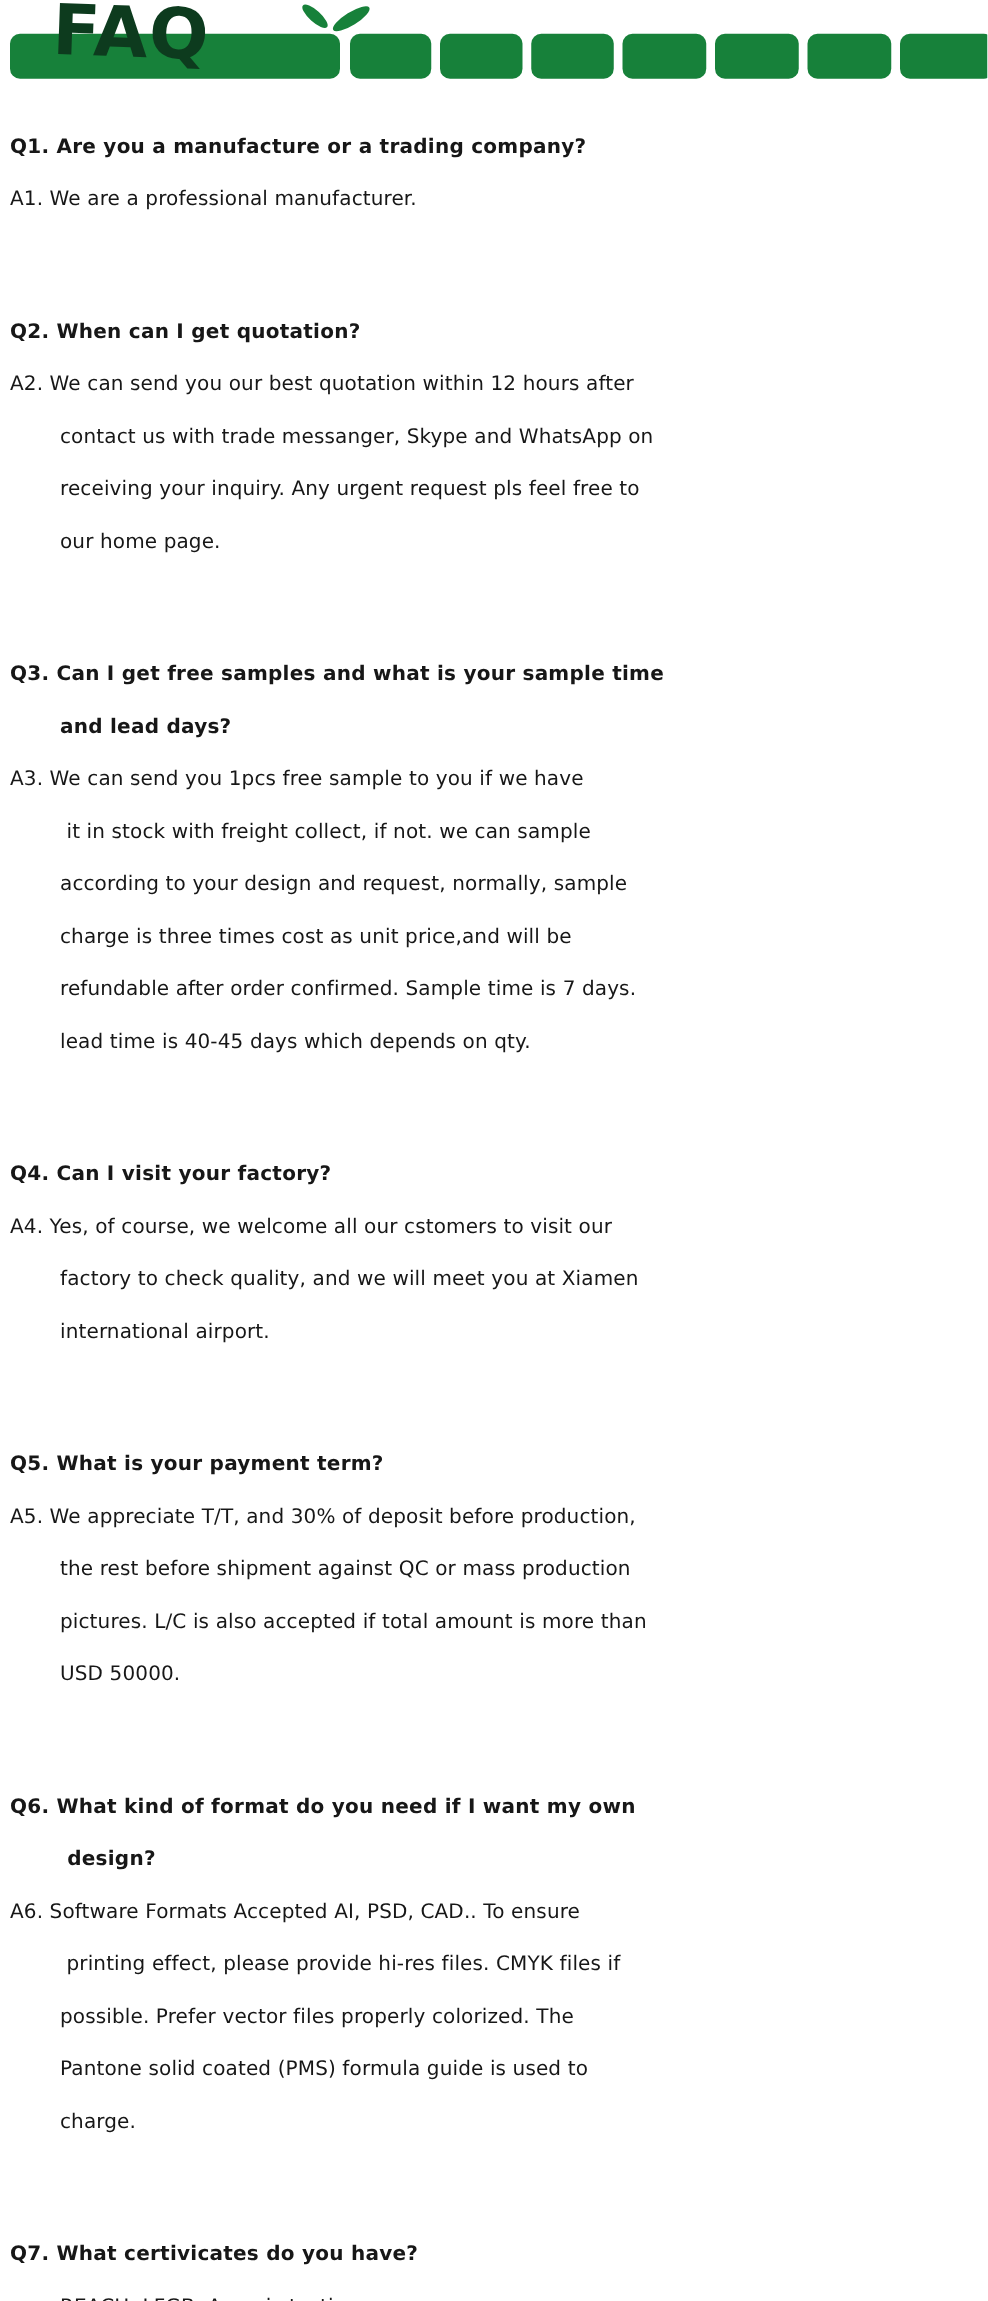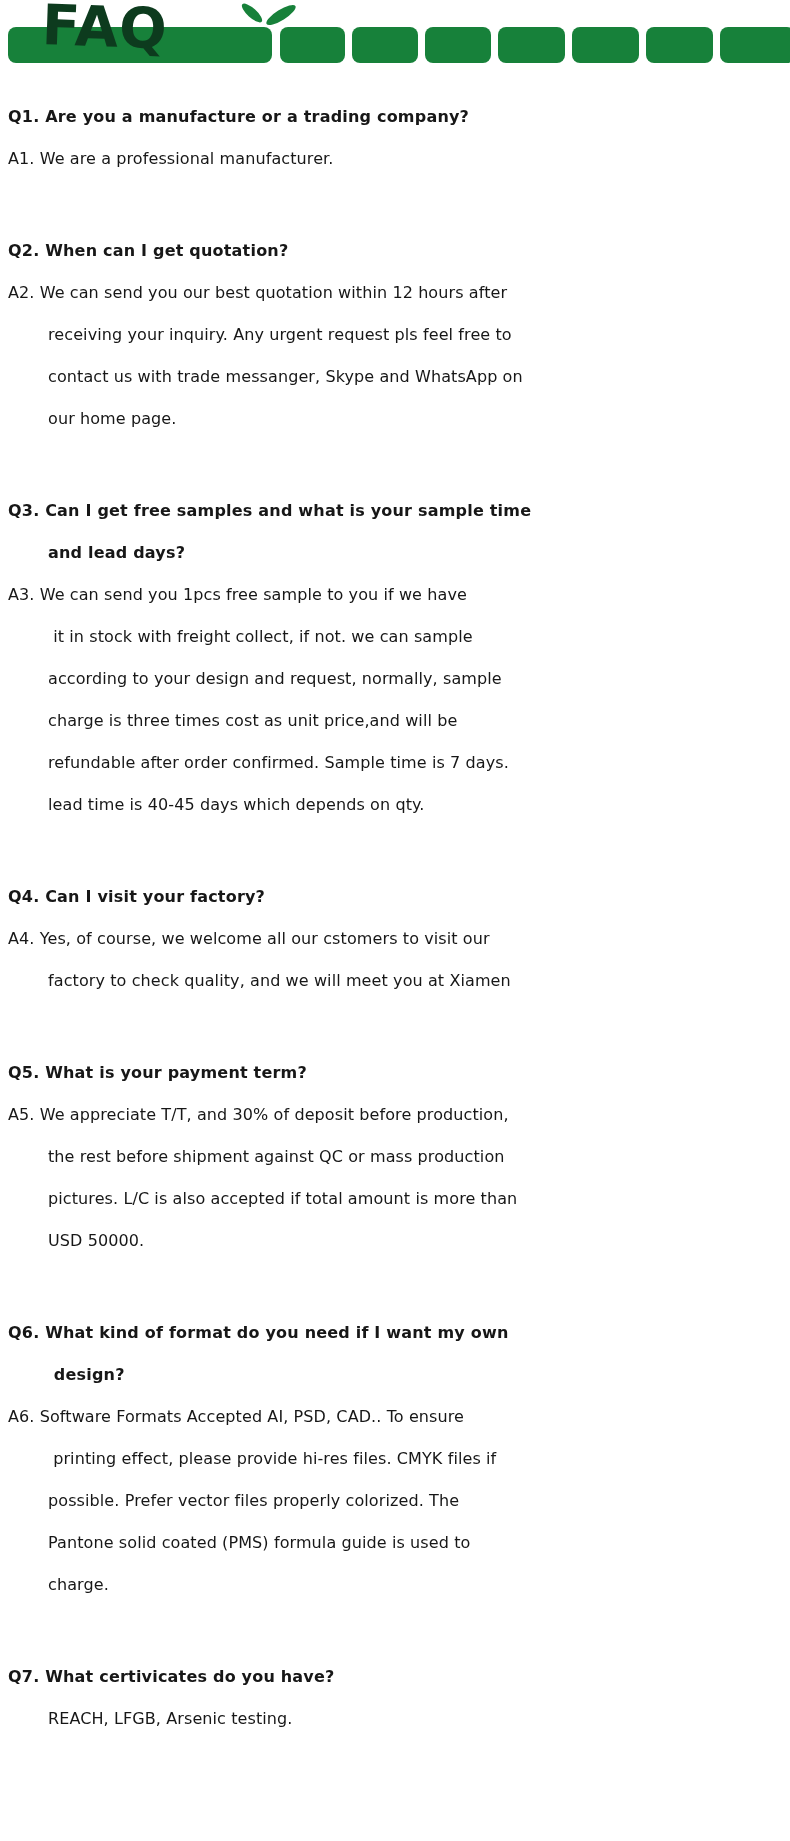--- a/index.html
+++ b/index.html
@@ -44,21 +44,21 @@
     letter-spacing: 1px;
     transform: rotate(2deg);
     transform-origin: left center;
   }
   
   .faq-list {
     margin-top: 24px;
     padding: 0 8px;
   }
   .faq-item + .faq-item {
-    margin-top: 50px;
+    margin-top: 64px;
   }
   .line {
     line-height: 42px;
     white-space: pre-wrap;
   }
   .q-line {
     font-size: 16px;
     font-weight: bold;
     letter-spacing: 0.2px;
   }
@@ -92,38 +92,39 @@
 </div>
 
 <div class="faq-list">
     <section class="faq-item">
       <div class="line q-line">Q1. Are you a manufacture or a trading company?</div>
       <div class="line a-line">A1. We are a professional manufacturer.</div>
     </section>
     <section class="faq-item">
       <div class="line q-line">Q2. When can I get quotation?</div>
       <div class="line a-line">A2. We can send you our best quotation within 12 hours after</div>
+      <div class="line a-line cont">contact us with trade messanger, Skype and WhatsApp on</div>
       <div class="line a-line cont">receiving your inquiry. Any urgent request pls feel free to</div>
-      <div class="line a-line cont">contact us with trade messanger, Skype and WhatsApp on</div>
       <div class="line a-line cont">our home page.</div>
     </section>
     <section class="faq-item">
       <div class="line q-line">Q3. Can I get free samples and what is your sample time</div>
       <div class="line q-line cont">and lead days?</div>
       <div class="line a-line">A3. We can send you 1pcs free sample to you if we have</div>
       <div class="line a-line cont"> it in stock with freight collect, if not. we can sample</div>
       <div class="line a-line cont">according to your design and request, normally, sample</div>
       <div class="line a-line cont">charge is three times cost as unit price,and will be</div>
       <div class="line a-line cont">refundable after order confirmed. Sample time is 7 days.</div>
       <div class="line a-line cont">lead time is 40-45 days which depends on qty.</div>
     </section>
     <section class="faq-item">
       <div class="line q-line">Q4. Can I visit your factory?</div>
       <div class="line a-line">A4. Yes, of course, we welcome all our cstomers to visit our</div>
       <div class="line a-line cont">factory to check quality, and we will meet you at Xiamen</div>
+      <div class="line a-line cont">international airport.</div>
     </section>
     <section class="faq-item">
       <div class="line q-line">Q5. What is your payment term?</div>
       <div class="line a-line">A5. We appreciate T/T, and 30% of deposit before production,</div>
       <div class="line a-line cont">the rest before shipment against QC or mass production</div>
       <div class="line a-line cont">pictures. L/C is also accepted if total amount is more than</div>
       <div class="line a-line cont">USD 50000.</div>
     </section>
     <section class="faq-item">
       <div class="line q-line">Q6. What kind of format do you need if I want my own</div>

